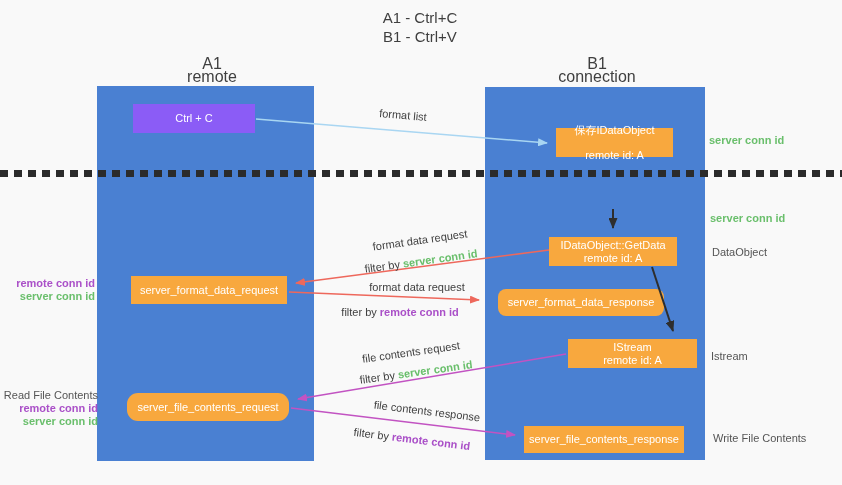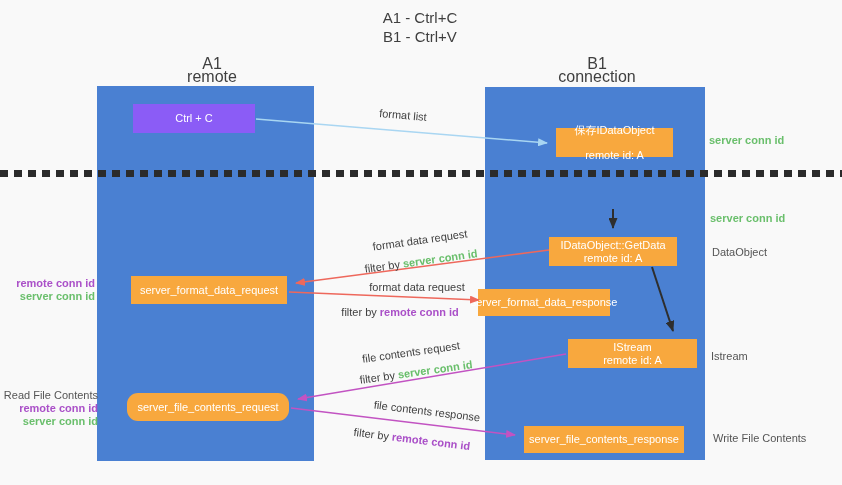--- a/index.html
+++ b/index.html
@@ -26,21 +26,21 @@
           text-align:center; white-space:nowrap; }
   .node.green  { background:#8b5cf6; }
   .node.orange { background:#f8a83e; }
 
   #ctrl-c   { left:133px; top:104px; width:122px; height:29px; }
   #ctrl-v   { left:554px; top:182px; width:119px; height:25px; }
   #save-ido { left:556px; top:128px; width:117px; height:29px;gap:12px; }
   #getdata  { left:549px; top:237px; width:128px; height:29px; }
   #istream  { left:568px; top:339px; width:129px; height:29px; }
   #fmt-req  { left:131px; top:276px; width:156px; height:28px; }
-  #fmt-resp { left:478px; top:289px; width:132px; height:27px; }
+  #fmt-resp { left:498px; top:289px; width:166px; height:27px;border-radius:8px; }
   #file-req { left:127px; top:393px; width:162px; height:28px;border-radius:11px; }
   #file-resp{ left:524px; top:426px; width:160px; height:27px; }
 
   svg.arrows { position:absolute; left:0; top:0; z-index:4; pointer-events:none; }
 
   .flow-label { position:absolute; z-index:5; font-size:11px; color:#3f3f3f;
                 white-space:nowrap; transform:translate(-50%,-50%); }
   .flow-label .key-green  { color:#6abf6c; font-weight:bold; }
   .flow-label .key-purple { color:#aa50c8; font-weight:bold; }
 

